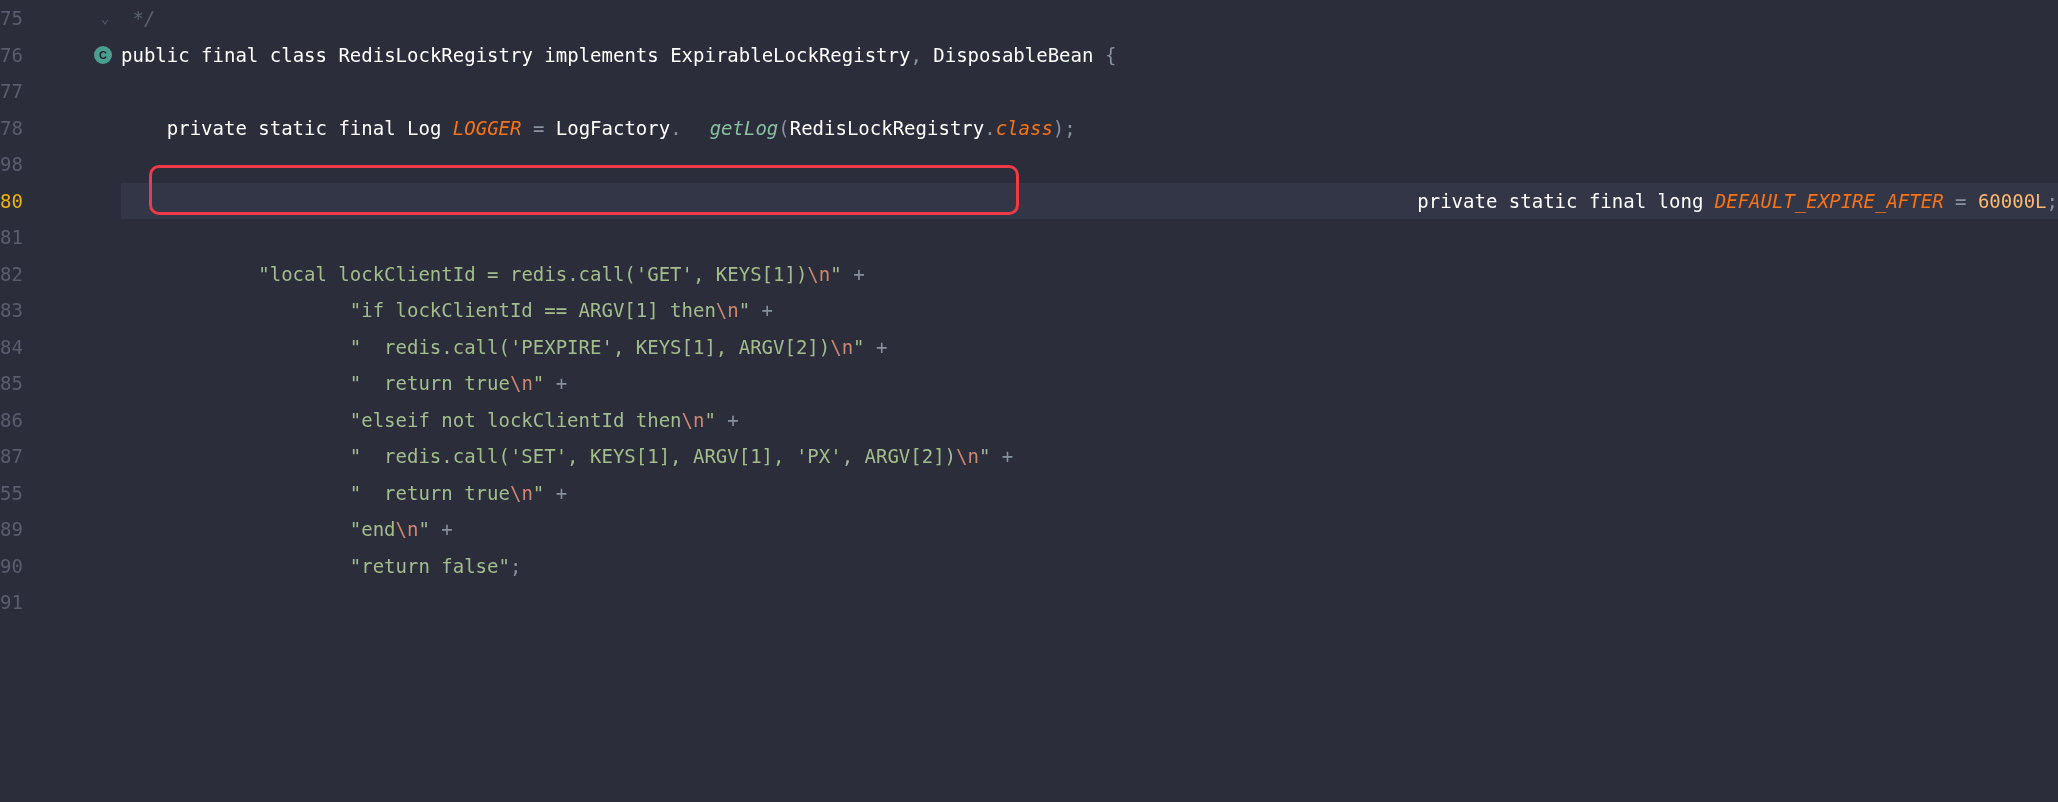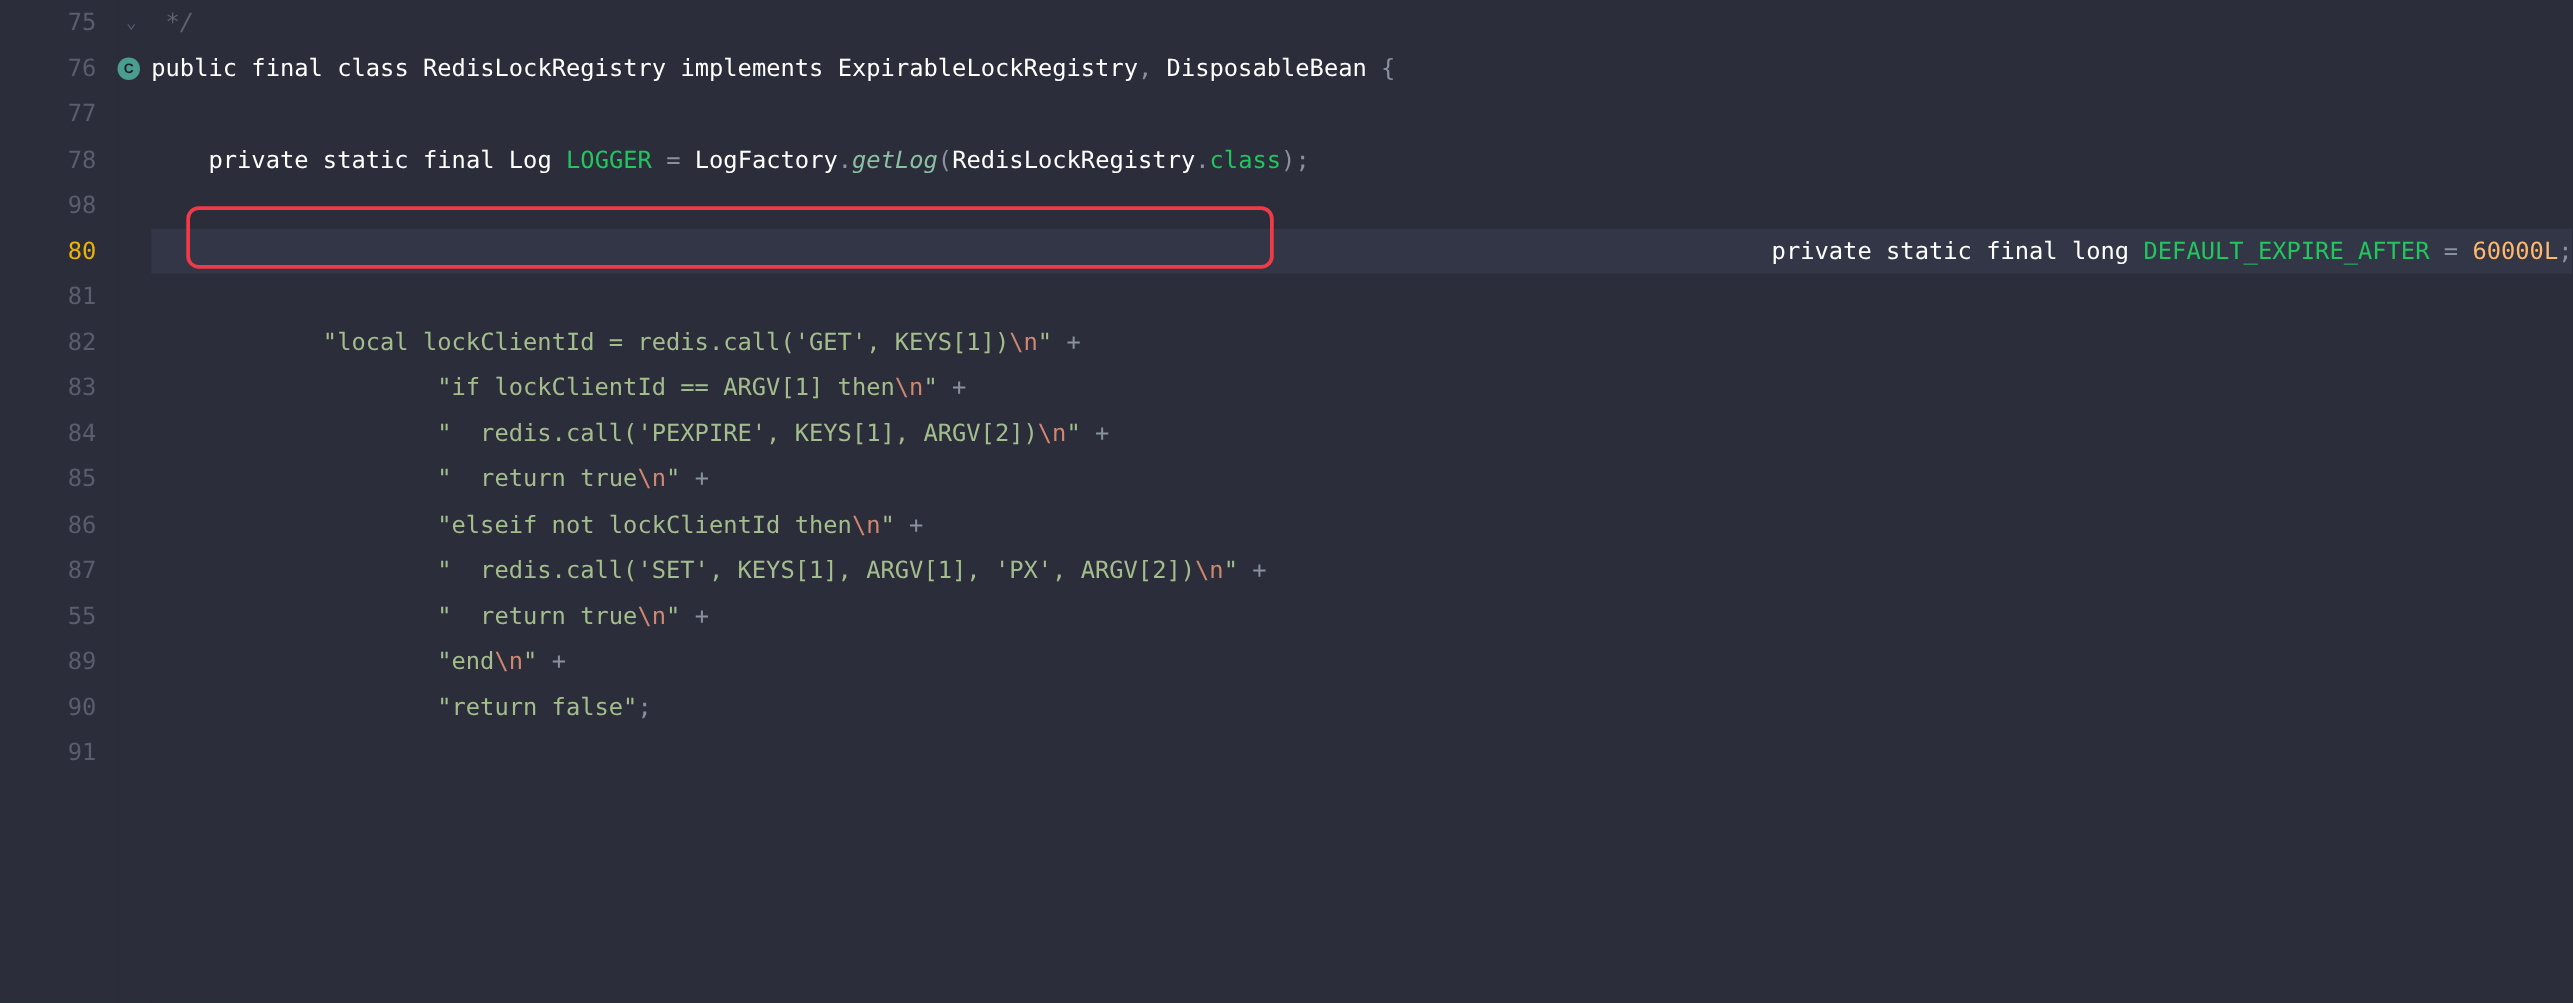--- a/index.html
+++ b/index.html
@@ -14,21 +14,20 @@
   height: 802px;
 }
 .editor {
   display: flex;
   height: 100%;
 }
 .gutter {
   width: 95px;
   background: #2b2d3a;
   color: #5a5d6e;
-  text-align: right;
   padding-right: 18px;
   user-select: none;
   flex-shrink: 0;
 }
 .gutter-line {
   height: 36.5px;
   font-size: 19px;
 }
 .icon-col {
   width: 26px;
@@ -81,22 +80,22 @@
   border-radius: 10px;
   left: 28px;
   width: 870px;
   top: 165px;
   height: 50px;
   pointer-events: none;
   z-index: 10;
 }
 .tok-kw { color: #ffffff; }
 .tok-type { color: #ffffff; }
-.tok-method { color: #88c0a0; font-style: italic; }
-.tok-field { color: #22c55e; }
+.tok-method { color: #88c0a0; font-style: italic; margin-left: 28px; }
+.tok-field { color: #f97316; font-style: italic; }
 .tok-num { color: #ffb86c; }
 .tok-str { color: #a3be8c; }
 .tok-esc { color: #d08770; }
 .tok-punc { color: #88919e; }
 .tok-comment { color: #5c6370; font-style: italic; }
 .gutter-line.cur { color: #eab308; }
 </style>
 </head>
 <body>
 

